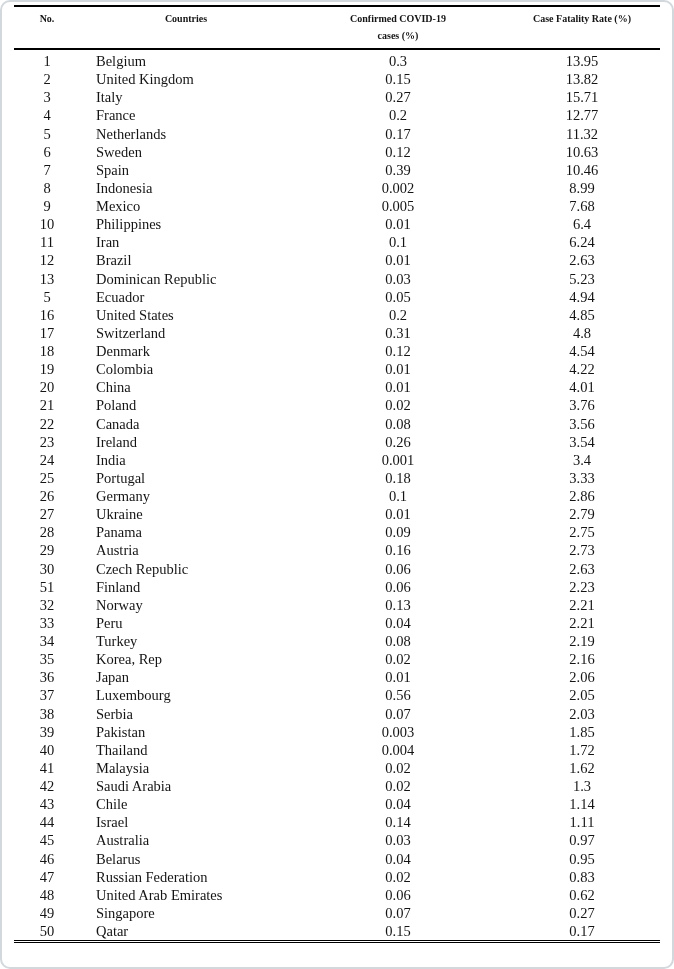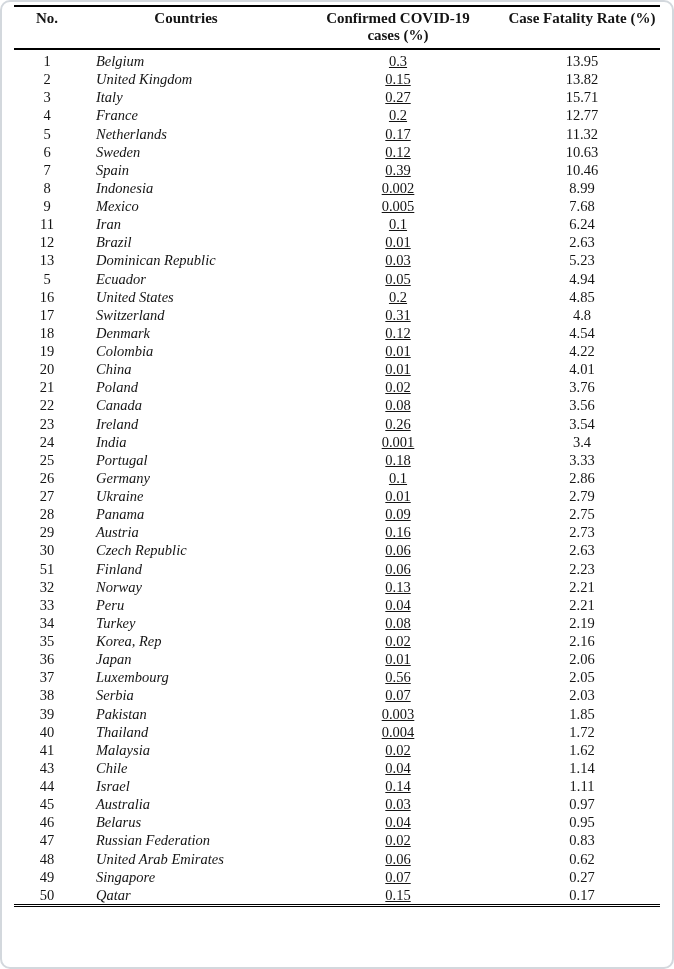--- a/index.html
+++ b/index.html
@@ -33,40 +33,40 @@
     border-bottom: 3px double #000;
     table-layout: fixed;
   }
   col.c-no   { width: 66px; }
   col.c-ctry { width: 212px; }
   col.c-conf { width: 212px; }
   col.c-cfr  { width: 156px; }
 
   thead th {
     font-weight: bold;
-    font-size: 15px;
+    font-size: 10px;
     line-height: 17px;
     text-align: center;
     vertical-align: top;
     padding: 3px 0 4px 0;
     border-bottom: 2.5px solid #000;
   }
   thead th .hline { display: block; }
 
   tbody td {
     font-size: 14.5px;
     line-height: 18.12px;
     height: 18.12px;
     padding: 0;
     white-space: nowrap;
     overflow: hidden;
   }
   tbody td.no    { text-align: center; }
-  tbody td.ctry  { text-align: left; padding-left: 16px; font-style: italic; }
-  tbody td.conf  { text-align: center; text-decoration: underline; }
+  tbody td.ctry  { text-align: left; padding-left: 16px; }
+  tbody td.conf  { text-align: center; }
   tbody td.cfr   { text-align: center; }
   tbody tr:first-child td { padding-top: 2px; }
 </style>
 </head>
 <body>
 
 <div class="frame"></div>
 
 <table class="data-table">
   <colgroup>
@@ -135,20 +135,26 @@
         <td class="conf">0.002</td>
         <td class="cfr">8.99</td>
       </tr>
       <tr>
         <td class="no">9</td>
         <td class="ctry">Mexico</td>
         <td class="conf">0.005</td>
         <td class="cfr">7.68</td>
       </tr>
       <tr>
+        <td class="no">10</td>
+        <td class="ctry">Philippines</td>
+        <td class="conf">0.01</td>
+        <td class="cfr">6.4</td>
+      </tr>
+      <tr>
         <td class="no">11</td>
         <td class="ctry">Iran</td>
         <td class="conf">0.1</td>
         <td class="cfr">6.24</td>
       </tr>
       <tr>
         <td class="no">12</td>
         <td class="ctry">Brazil</td>
         <td class="conf">0.01</td>
         <td class="cfr">2.63</td>
@@ -315,20 +321,26 @@
         <td class="conf">0.004</td>
         <td class="cfr">1.72</td>
       </tr>
       <tr>
         <td class="no">41</td>
         <td class="ctry">Malaysia</td>
         <td class="conf">0.02</td>
         <td class="cfr">1.62</td>
       </tr>
       <tr>
+        <td class="no">42</td>
+        <td class="ctry">Saudi Arabia</td>
+        <td class="conf">0.02</td>
+        <td class="cfr">1.3</td>
+      </tr>
+      <tr>
         <td class="no">43</td>
         <td class="ctry">Chile</td>
         <td class="conf">0.04</td>
         <td class="cfr">1.14</td>
       </tr>
       <tr>
         <td class="no">44</td>
         <td class="ctry">Israel</td>
         <td class="conf">0.14</td>
         <td class="cfr">1.11</td>

